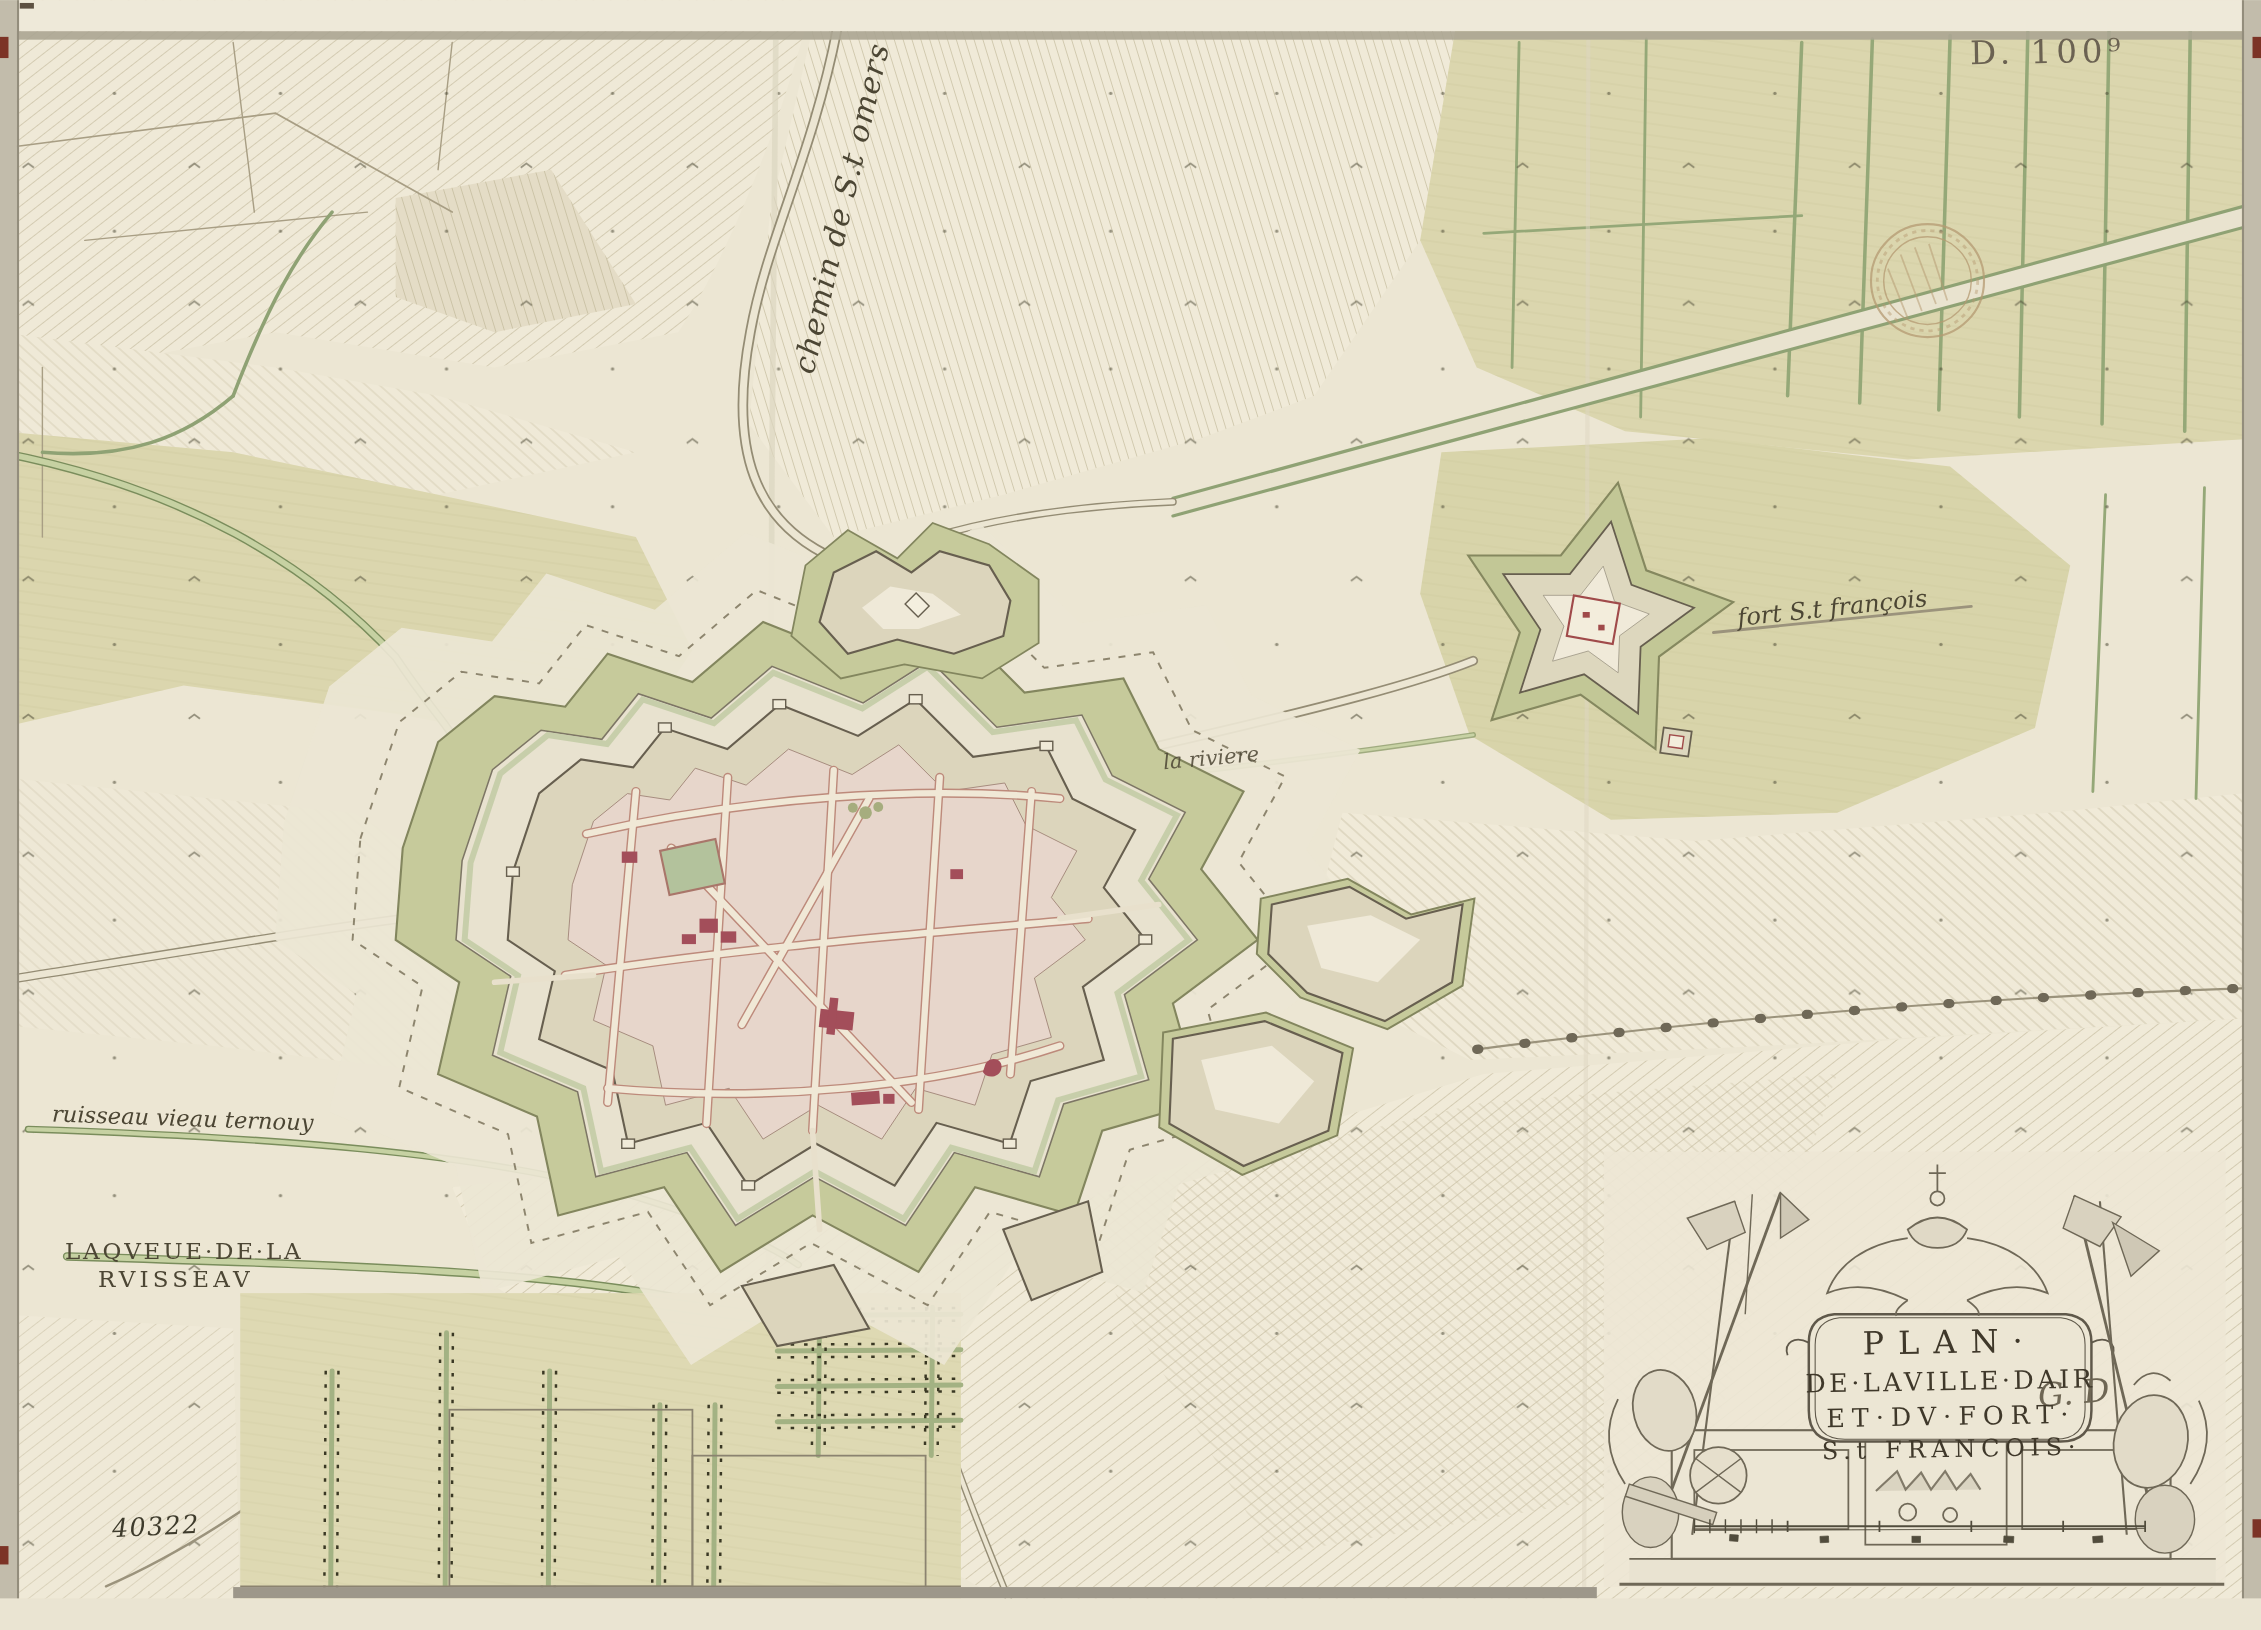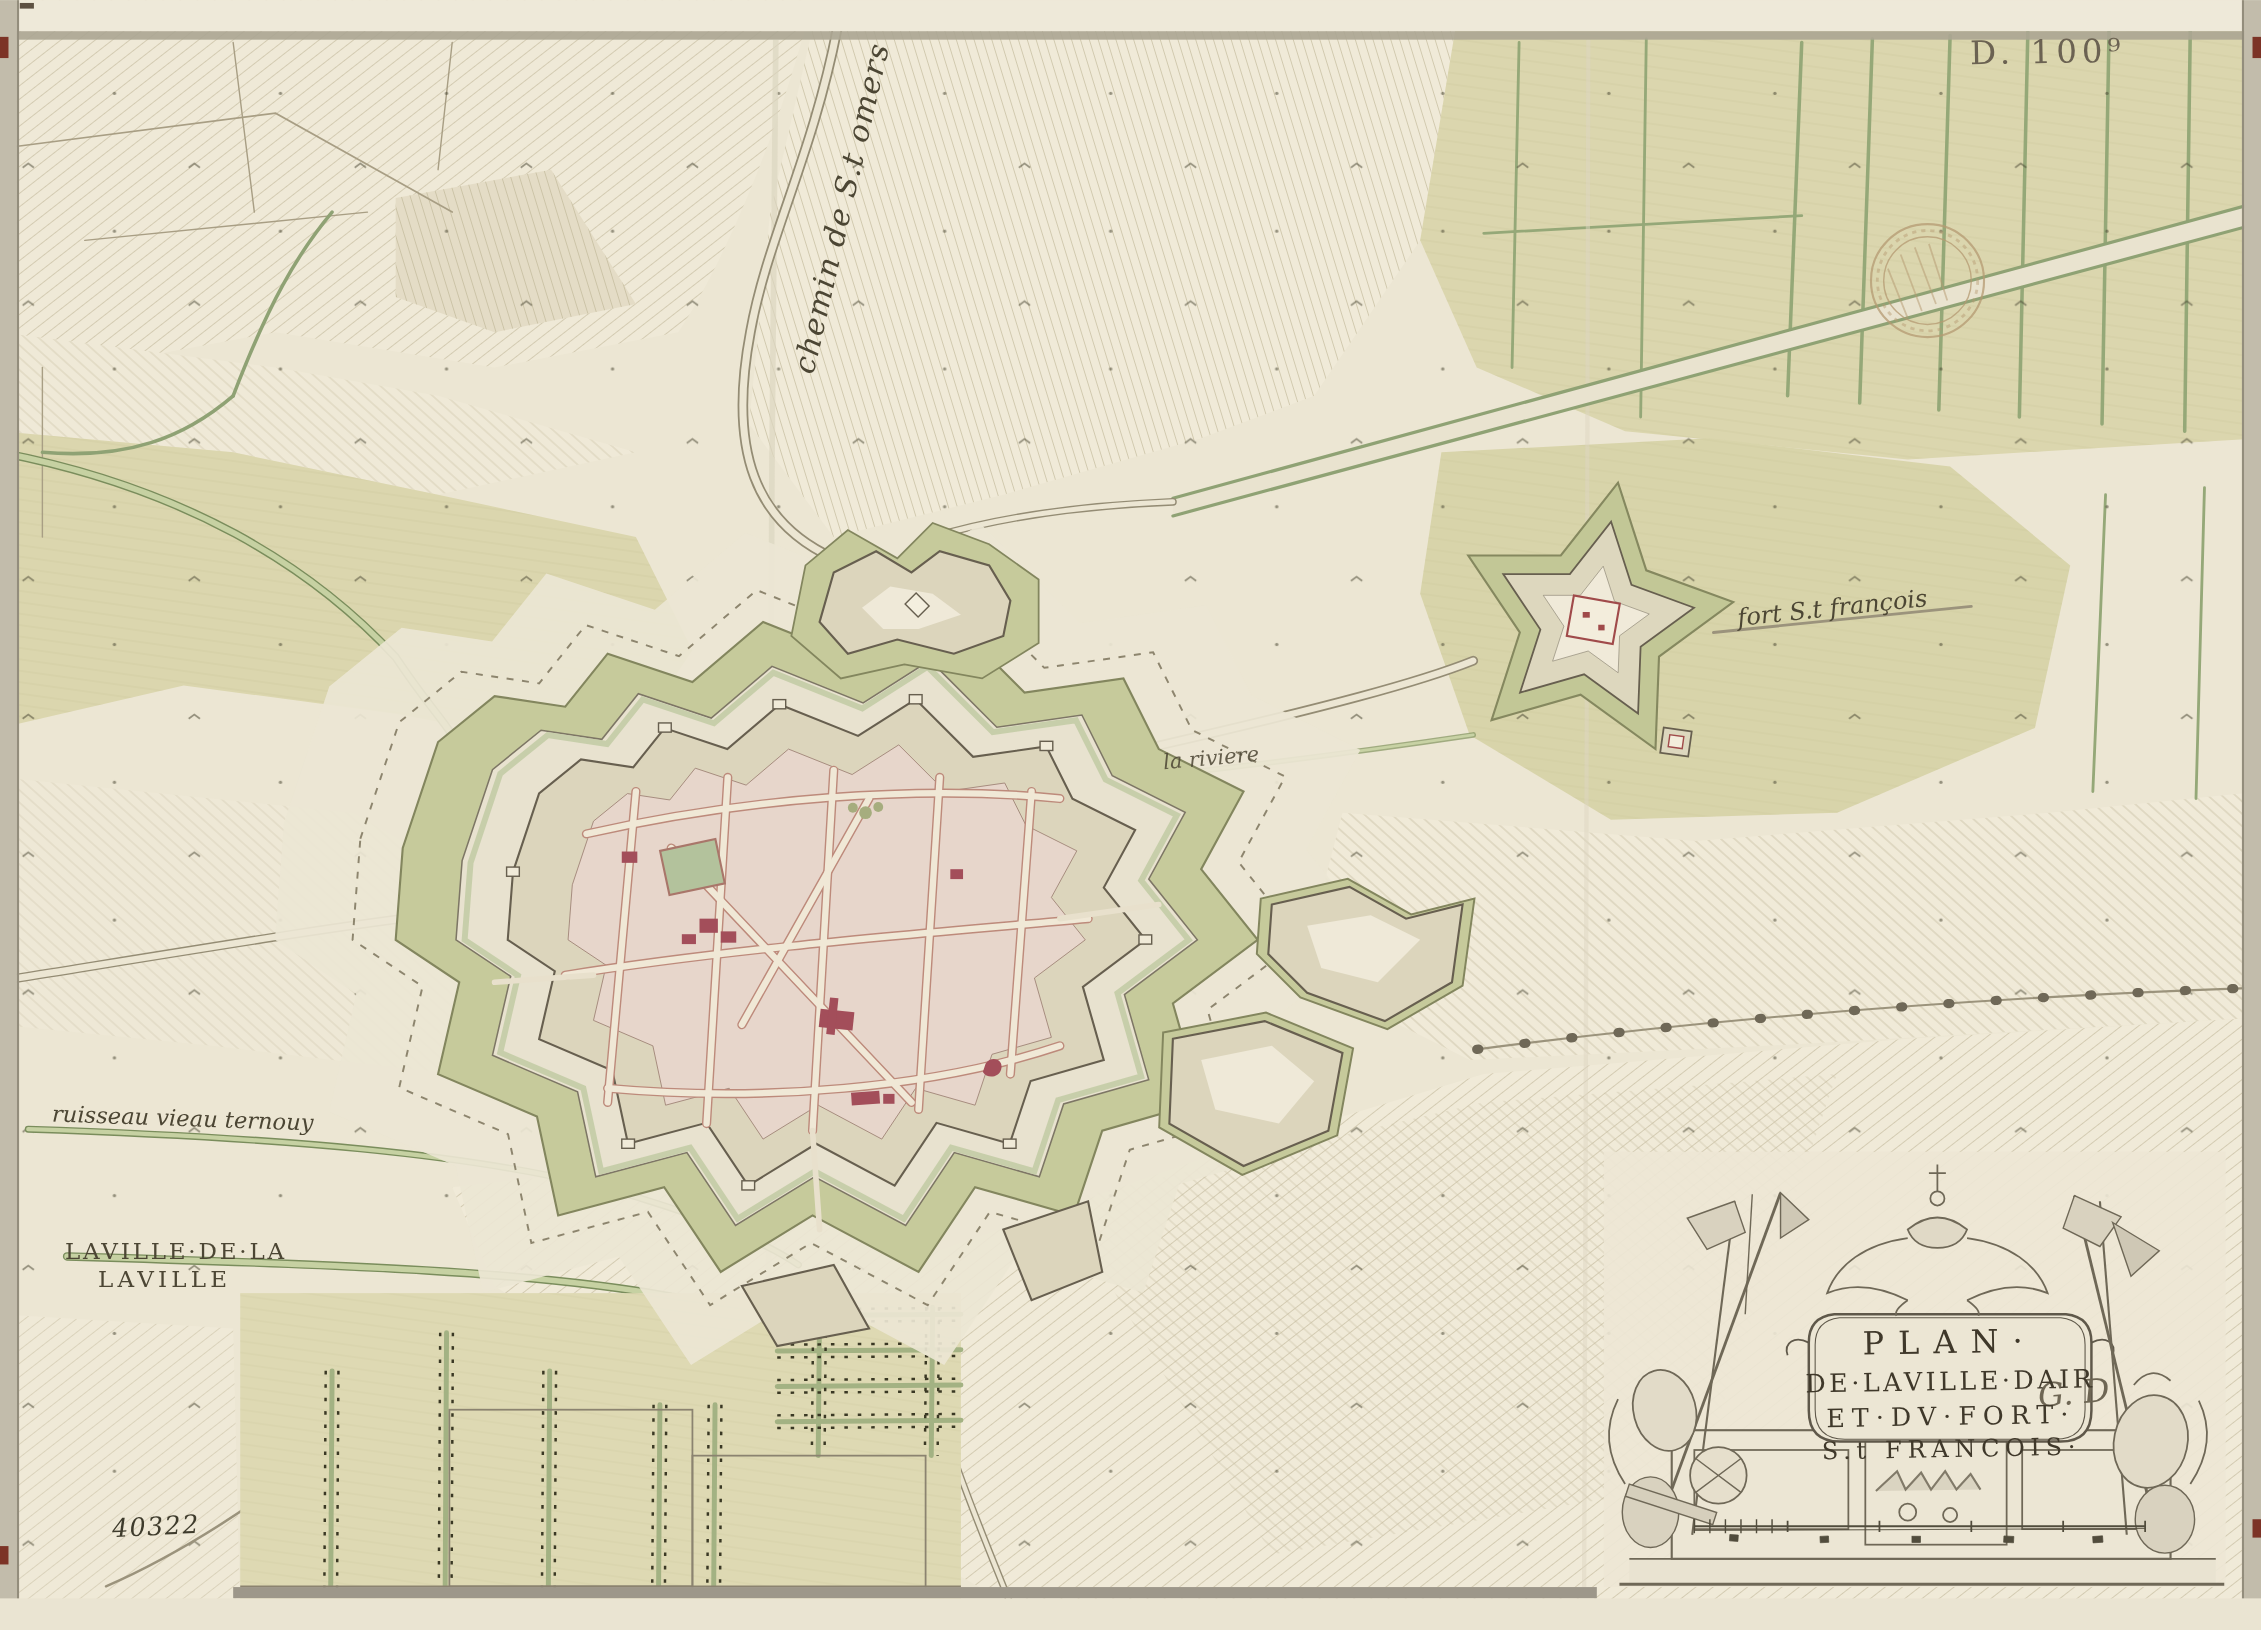--- a/index.html
+++ b/index.html
@@ -398,22 +398,22 @@
     </g>
     <rect x="28" y="4" width="20" height="8" fill="#5d5142"></rect>
   </g>
 </svg>
 
 <div class="label lbl-shelfmark">D. 100⁹</div>
 <div class="label lbl-chemin">chemin de S.t omers</div>
 <div class="label lbl-fort">fort S.t françois</div>
 <div class="label lbl-riviere">la riviere</div>
 <div class="label lbl-ternouy">ruisseau vieau ternouy</div>
-<div class="label lbl-laq1">LAVILLE·DE·LA</div>
-<div class="label lbl-laq2">LAVILLE</div>
+<div class="label lbl-laq1">LAQVEUE·DE·LA</div>
+<div class="label lbl-laq2">RVISSEAV</div>
 <div class="label lbl-inv">40322</div>
 <div class="label lbl-sig">G. D</div>
 
 <div class="cart">
   <div class="l1">PLAN·</div>
   <div class="l2">DE·LAVILLE·DAIR</div>
   <div class="l3">ET·DV·FORT·</div>
   <div class="l4">S.t FRANCOIS·</div>
 </div>
 

